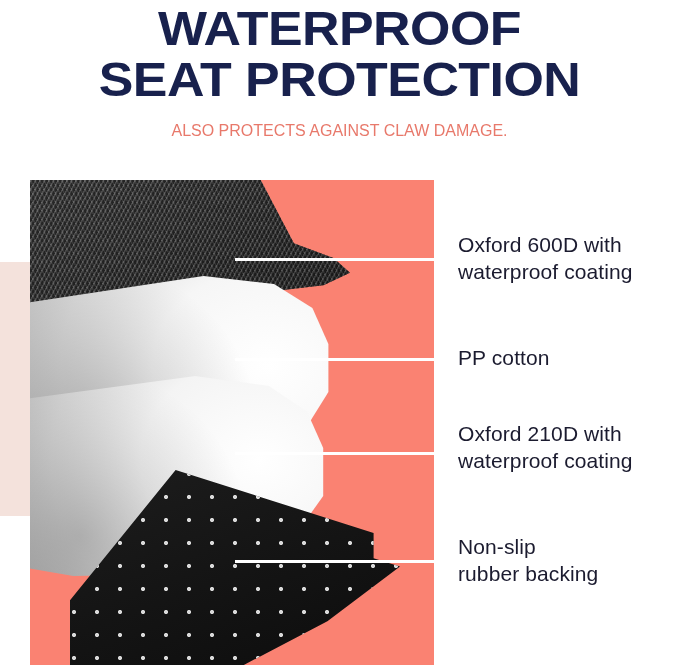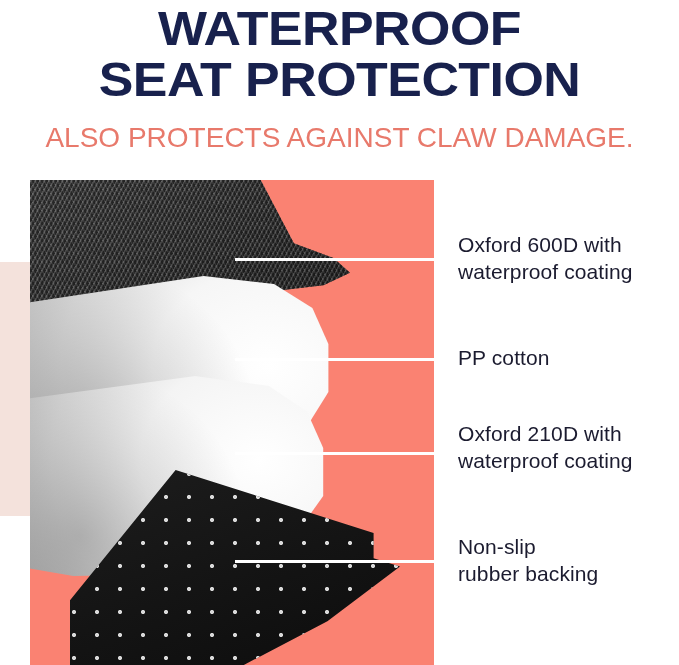--- a/index.html
+++ b/index.html
@@ -43,21 +43,21 @@
     font-size: 49px;
     transform: scaleX(1.06);
   }
   #subtitle {
     position: absolute;
     top: 122px;
     left: 0;
     width: 679px;
     text-align: center;
     color: #e8796b;
-    font-size: 28px;
+    font-size: 16px;
     font-weight: normal;
     letter-spacing: 0px;
     white-space: nowrap;
     transform: scaleX(1.0);
   }
 
   
   #pink-band {
     position: absolute;
     left: 0;

